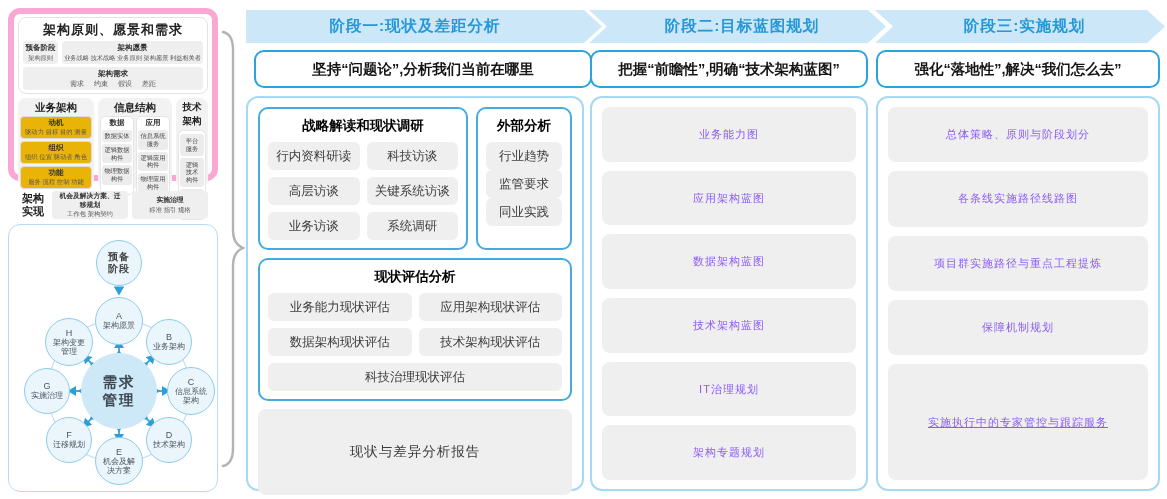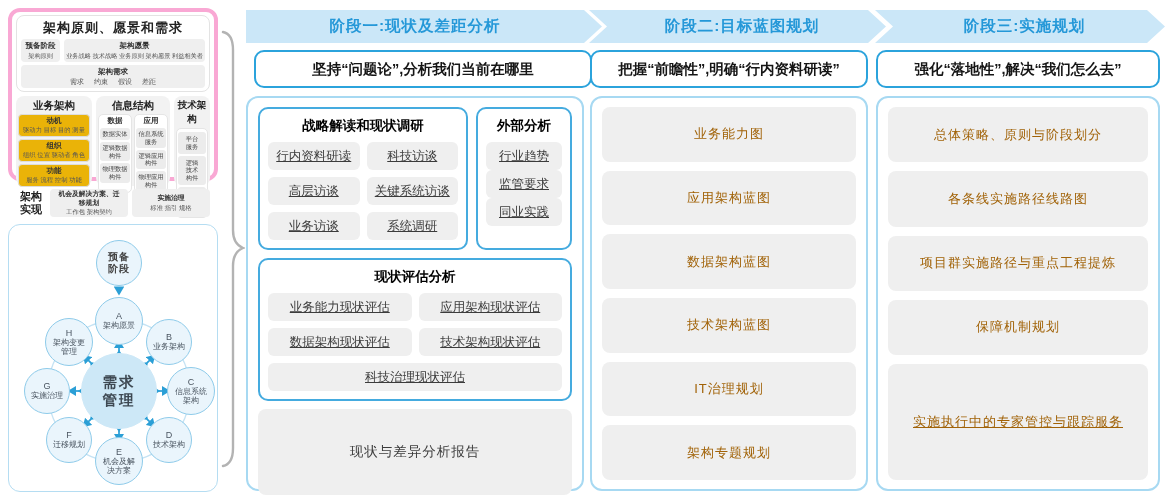--- a/index.html
+++ b/index.html
@@ -1,21 +1,21 @@
 <!DOCTYPE html>
 <html><head>
 <meta charset="utf-8">
 <style>
   * { margin:0; padding:0; box-sizing:border-box; }
   body { background:#fff; font-family:"Liberation Sans","DejaVu Sans",sans-serif; }
   .canvas { position:relative; width:1167px; height:499px; background:#fff; overflow:hidden; color:#333; }
 
   
   .lt { position:absolute; left:8px; top:8px; width:210px; height:173px;
-        border:4px solid #f9a8d4; border-radius:12px; background:#fff; padding:3px 4px; }
+        border:6px solid #f9a8d4; border-radius:12px; background:#fff; padding:3px 4px; }
   .pr-box { border:1px solid #e3e3e3; border-radius:8px; padding:3px 4px; }
   .pr-title { font-size:13px; font-weight:bold; text-align:center; line-height:17px; color:#222; letter-spacing:1px; }
   .pr-row1 { display:flex; gap:4px; margin-top:3px; }
   .gb { background:#efefef; border-radius:4px; text-align:center; padding:2px 2px; }
   .gb .t { font-size:7.5px; font-weight:bold; line-height:10px; color:#333; }
   .gb .s { font-size:6.2px; line-height:9px; color:#555; white-space:nowrap; }
   .gb.prep { width:46px; }
   .gb.vision { flex:1; }
   .pr-row2 { margin-top:3px; }
   .pr-row2 .gb .s { word-spacing:8px; font-size:7px; }
@@ -96,28 +96,28 @@
   .pc-3 { left:876px; width:284px; }
 
   .row1 { display:flex; gap:8px; }
   .bluebox { border:2px solid #45abdf; border-radius:10px; padding:5px 8px 8px; background:#fff; }
   .strategy { flex:1; }
   .external { width:96px; }
   .btitle { font-weight:bold; font-size:13.5px; text-align:center; margin:3px 0 7px; color:#000000; }
   .grid2 { display:grid; grid-template-columns:1fr 1fr; gap:7px; }
   .colstack { display:flex; flex-direction:column; gap:0; }
   .gitem { background:#efefef; border-radius:6px; display:flex; align-items:center; justify-content:center;
-           font-size:12.5px; color:#3c3c3c; height:28px; text-align:center;text-decoration:underline; }
+           font-size:12.5px; color:#3c3c3c; height:28px; text-align:center; }
   .span2 { grid-column:span 2; }
   .assess { margin-top:8px; }
   .gbig { margin-top:8px; background:#efefef; border-radius:8px; height:86px;
           display:flex; align-items:center; justify-content:center; font-size:13.5px; color:#3c3c3c; letter-spacing:1px; }
   .stack { display:flex; flex-direction:column; gap:9px; height:100%; }
   .sitem { flex:1; background:#efefef; border-radius:8px; display:flex; align-items:center; justify-content:center;
-           font-size:13px; color:#a16207; letter-spacing:1px; text-align:center; padding:0 6px; }
+           font-size:11px; color:#8b5cf6; letter-spacing:1px; text-align:center; padding:0 6px; }
   .tall { flex:2.1;text-decoration:underline; }
 </style>
 </head>
 <body>
 
 <div class="canvas">
 
   <section class="lt">
     <div class="pr-box">
       <div class="pr-title">架构原则、愿景和需求</div>
@@ -272,21 +272,21 @@
       <span>阶段二:目标蓝图规划</span>
     </div>
   <div class="band band-3">
       <span>阶段三:实施规划</span>
     </div>
 
   <div class="subtitle sub-1">
       <span>坚持“问题论”,分析我们当前在哪里</span>
     </div>
   <div class="subtitle sub-2">
-      <span>把握“前瞻性”,明确“行内资料研读”</span>
+      <span>把握“前瞻性”,明确“技术架构蓝图”</span>
     </div>
   <div class="subtitle sub-3">
       <span>强化“落地性”,解决“我们怎么去”</span>
     </div>
 
   <div class="pcontainer pc-1">
     <div class="row1">
       <div class="bluebox strategy">
         <div class="btitle">战略解读和现状调研</div>
         <div class="grid2">

